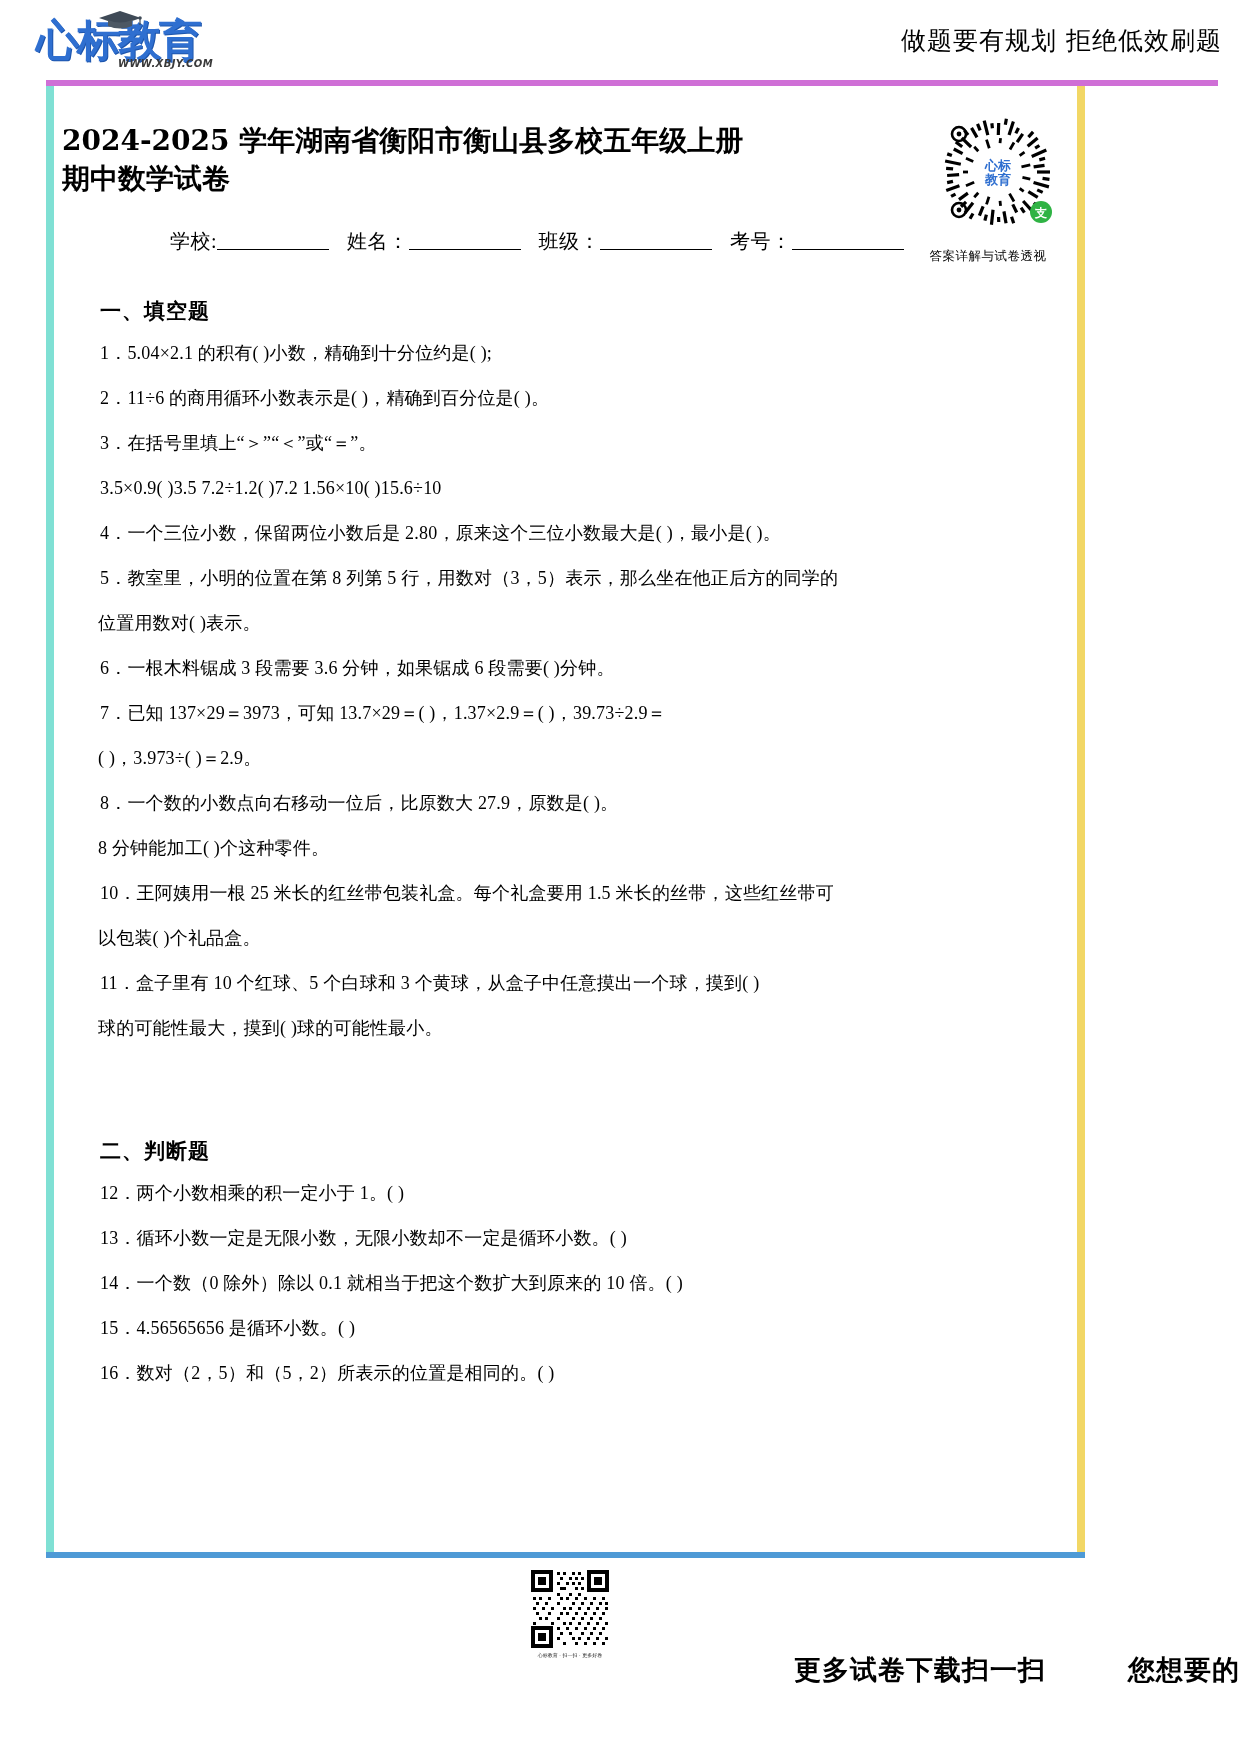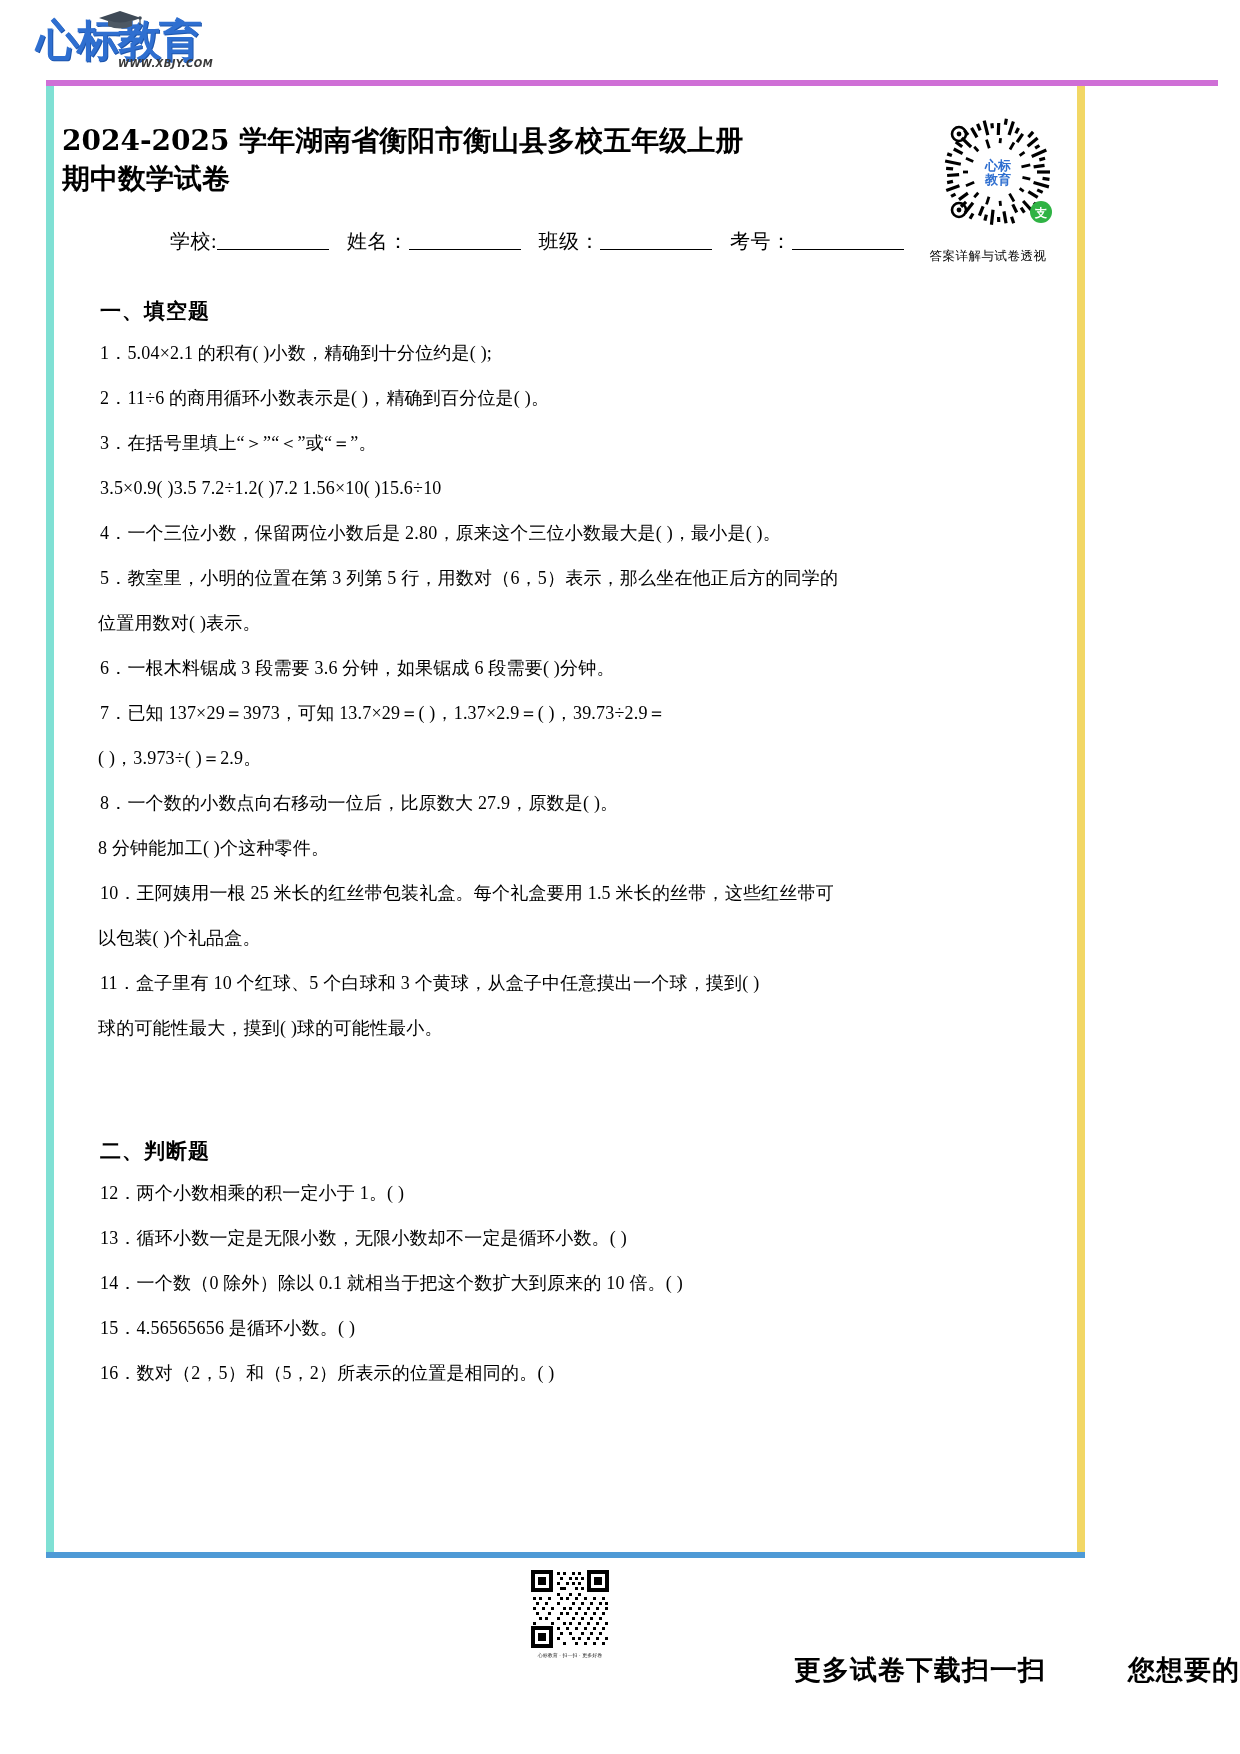--- a/index.html
+++ b/index.html
@@ -179,20 +179,21 @@
       <div class="logo-text">心标教育</div>
       <svg class="logo-cap" viewBox="0 0 44 20">
         <polygon points="22,1 43,8 22,15 1,8" fill="#3f4a57"></polygon>
         <path d="M10 10 L10 16 Q22 21 34 16 L34 10 Q22 15 10 10 Z" fill="#4d5864"></path>
         <circle cx="42" cy="8" r="1.8" fill="#3f4a57"></circle>
         <line x1="42" y1="8" x2="42" y2="15" stroke="#3f4a57" stroke-width="1.2"></line>
       </svg>
       <div class="logo-url">WWW.XBJY.COM</div>
     </div>
 
+    <div class="slogan">做题要有规划 拒绝低效刷题</div>
   </div>
 
   <div class="frame-purple"></div>
   <div class="frame-cyan"></div>
   <div class="frame-yellow"></div>
   <div class="frame-blue-bottom"></div>
 
   <div class="sheet">
 
     <div class="hdr-qr">
@@ -296,21 +297,21 @@
       <span>学校:</span><span class="blank b-school"></span><span class="info-gap"></span><span>姓名：</span><span class="blank b-name"></span><span class="info-gap"></span><span>班级：</span><span class="blank b-class"></span><span class="info-gap"></span><span>考号：</span><span class="blank b-exam"></span>
     </div>
 
     <div class="section-head">一、填空题</div>
     <div class="qlist">
       <div class="q">1．5.04×2.1 的积有(            )小数，精确到十分位约是(             );</div>
       <div class="q">2．11÷6 的商用循环小数表示是(             )，精确到百分位是(              )。</div>
       <div class="q">3．在括号里填上“＞”“＜”或“＝”。</div>
       <div class="q cmp">3.5×0.9(             )3.5     7.2÷1.2(             )7.2     1.56×10(             )15.6÷10</div>
       <div class="q">4．一个三位小数，保留两位小数后是 2.80，原来这个三位小数最大是(            )，最小是(            )。</div>
-      <div class="q">5．教室里，小明的位置在第 3 列第 5 行，用数对（6，5）表示，那么坐在他正后方的同学的</div>
+      <div class="q">5．教室里，小明的位置在第 8 列第 5 行，用数对（3，5）表示，那么坐在他正后方的同学的</div>
       <div class="q cont">位置用数对(            )表示。</div>
       <div class="q">6．一根木料锯成 3 段需要 3.6 分钟，如果锯成 6 段需要(            )分钟。</div>
       <div class="q">7．已知 137×29＝3973，可知 13.7×29＝(                )，1.37×2.9＝(                )，39.73÷2.9＝</div>
       <div class="q cont">(                )，3.973÷(                )＝2.9。</div>
       <div class="q">8．一个数的小数点向右移动一位后，比原数大 27.9，原数是(               )。</div>
       <div class="q cont">8 分钟能加工(           )个这种零件。</div>
       <div class="q">10．王阿姨用一根 25 米长的红丝带包装礼盒。每个礼盒要用 1.5 米长的丝带，这些红丝带可</div>
       <div class="q cont">以包装(              )个礼品盒。</div>
       <div class="q">11．盒子里有 10 个红球、5 个白球和 3 个黄球，从盒子中任意摸出一个球，摸到(              )</div>
       <div class="q cont">球的可能性最大，摸到(             )球的可能性最小。</div>

